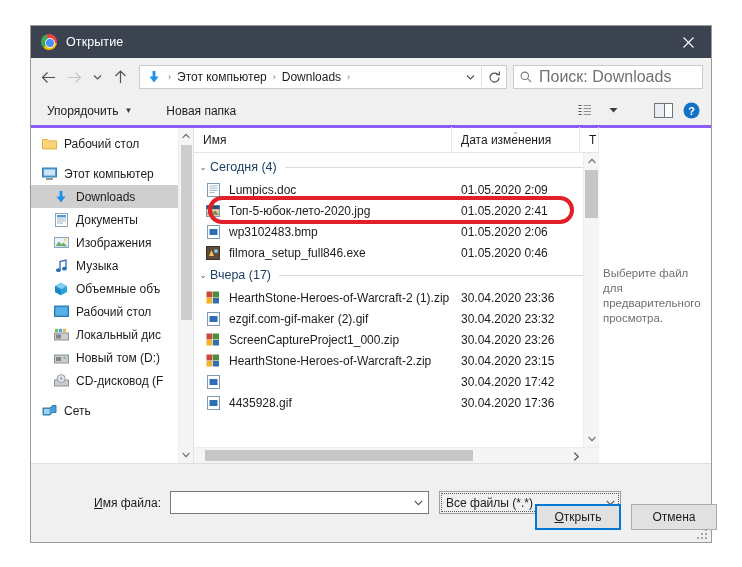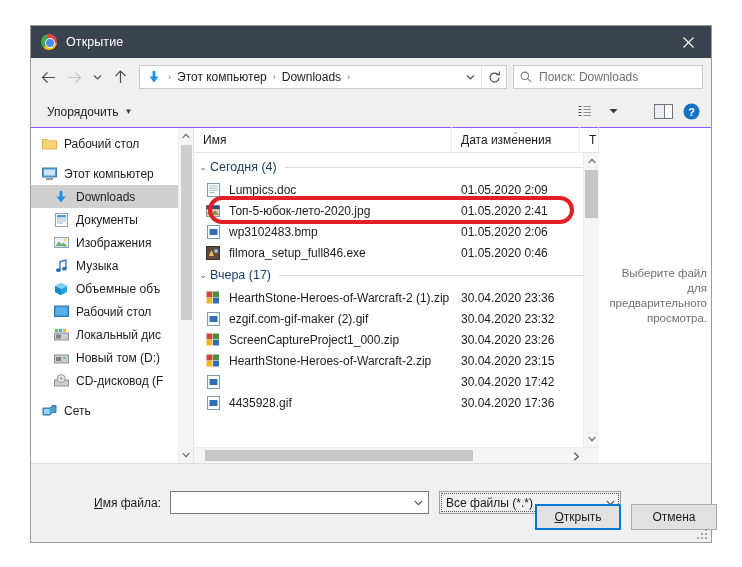--- a/index.html
+++ b/index.html
@@ -112,29 +112,29 @@
   }
   .searchbox {
     width: 190px; height: 24px;
     margin-left: 6px;
     background: #ffffff;
     border: 1px solid #cbcbcb;
     display: flex; align-items: center;
     padding: 0 6px;
   }
   .search-icon { color: #7a7a7a; margin-right: 7px; display:flex; }
-  .search-ph { font-size: 12px; color: #707070; white-space: nowrap; }
+  .search-ph { font-size: 16px; color: #707070; white-space: nowrap; }
 
   
   .toolbar {
     height: 32px; flex: 0 0 32px;
     display: flex; align-items: center;
     padding: 0 6px 0 10px;
     background: #f0f0f0;
-    border-bottom: 1px solid #8b5cf6;
+    border-bottom: 3px solid #8b5cf6;
   }
   .tb-item {
     font-size: 12px; color: #1c1c1c;
     display: flex; align-items: center;
     height: 24px; padding: 0 6px;
   }
   .tb-caret { margin-left: 6px; font-size: 8px; color: #3c3c3c; }
   .tb-gap { width: 22px; }
   .tb-spacer { flex: 1; }
   .tb-icon-btn {
@@ -302,21 +302,21 @@
     width: 14px; display: flex; align-items: center; justify-content: center;
     font-size: 9px; color: #5a5a5a;
   }
   .h-arrow-r { position: absolute; right: 16px; top: 0; height: 16px; }
 
   
   .preview {
     width: 112px; flex: 0 0 112px;
     background: #ffffff;
     display: flex; align-items: center; justify-content: center;
-    text-align: right;
+    text-align: left;
     padding: 8px 4px;
     overflow: hidden;
   }
   .preview-text {
     font-size: 11.5px; color: #6f6f6f; line-height: 15px;
     width: 108px;
   }
 
   
   .footer {
@@ -462,20 +462,23 @@
         <span class="search-ph">Поиск: Downloads</span>
       </div>
     </div>
 
     <div class="toolbar">
       <div class="tb-item">
         <span>Упорядочить</span>
         <span class="tb-caret">▼</span>
       </div>
       <div class="tb-gap"></div>
+      <div class="tb-item">
+        <span>Новая папка</span>
+      </div>
       <div class="tb-spacer"></div>
       <div class="tb-icon-btn">
         <svg width="15" height="13" viewBox="0 0 15 13">
           <path d="M0.5 1.5 H3.5 M0.5 4.5 H3.5 M0.5 7.5 H3.5 M0.5 10.5 H3.5" stroke="#4d5156" stroke-width="1"></path>
           <path d="M5.5 1.5 H13 M5.5 4.5 H13 M5.5 7.5 H13 M5.5 10.5 H13" stroke="#8e9296" stroke-width="1"></path>
         </svg>
       </div>
       <div class="tb-icon-btn">
         <svg width="9" height="7" viewBox="0 0 9 7">
             <path d="M0.5 1 L4.5 5.6 L8.5 1 z" fill="#3c3c3c"></path>

